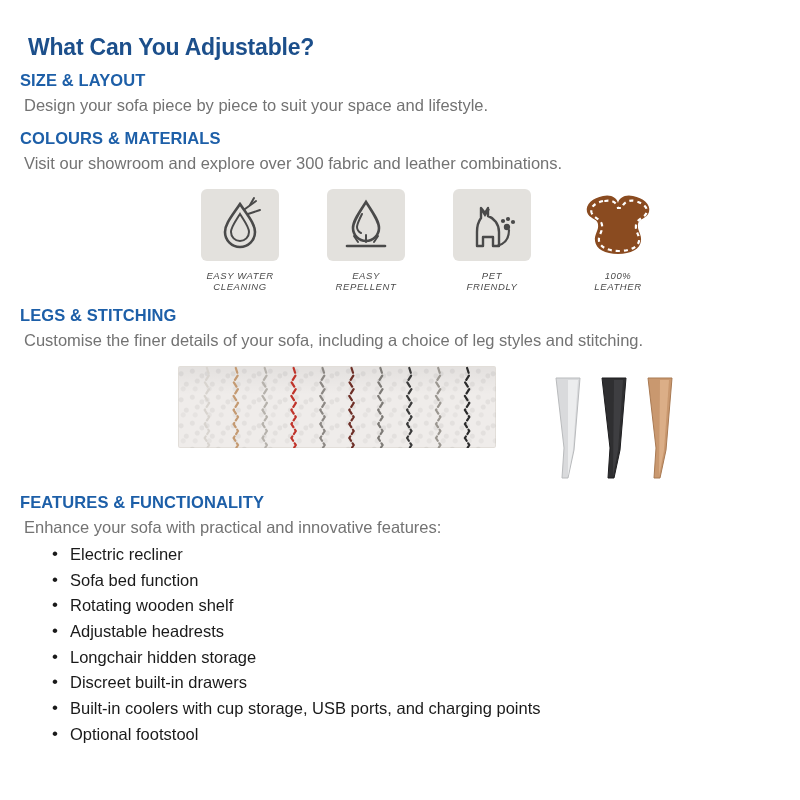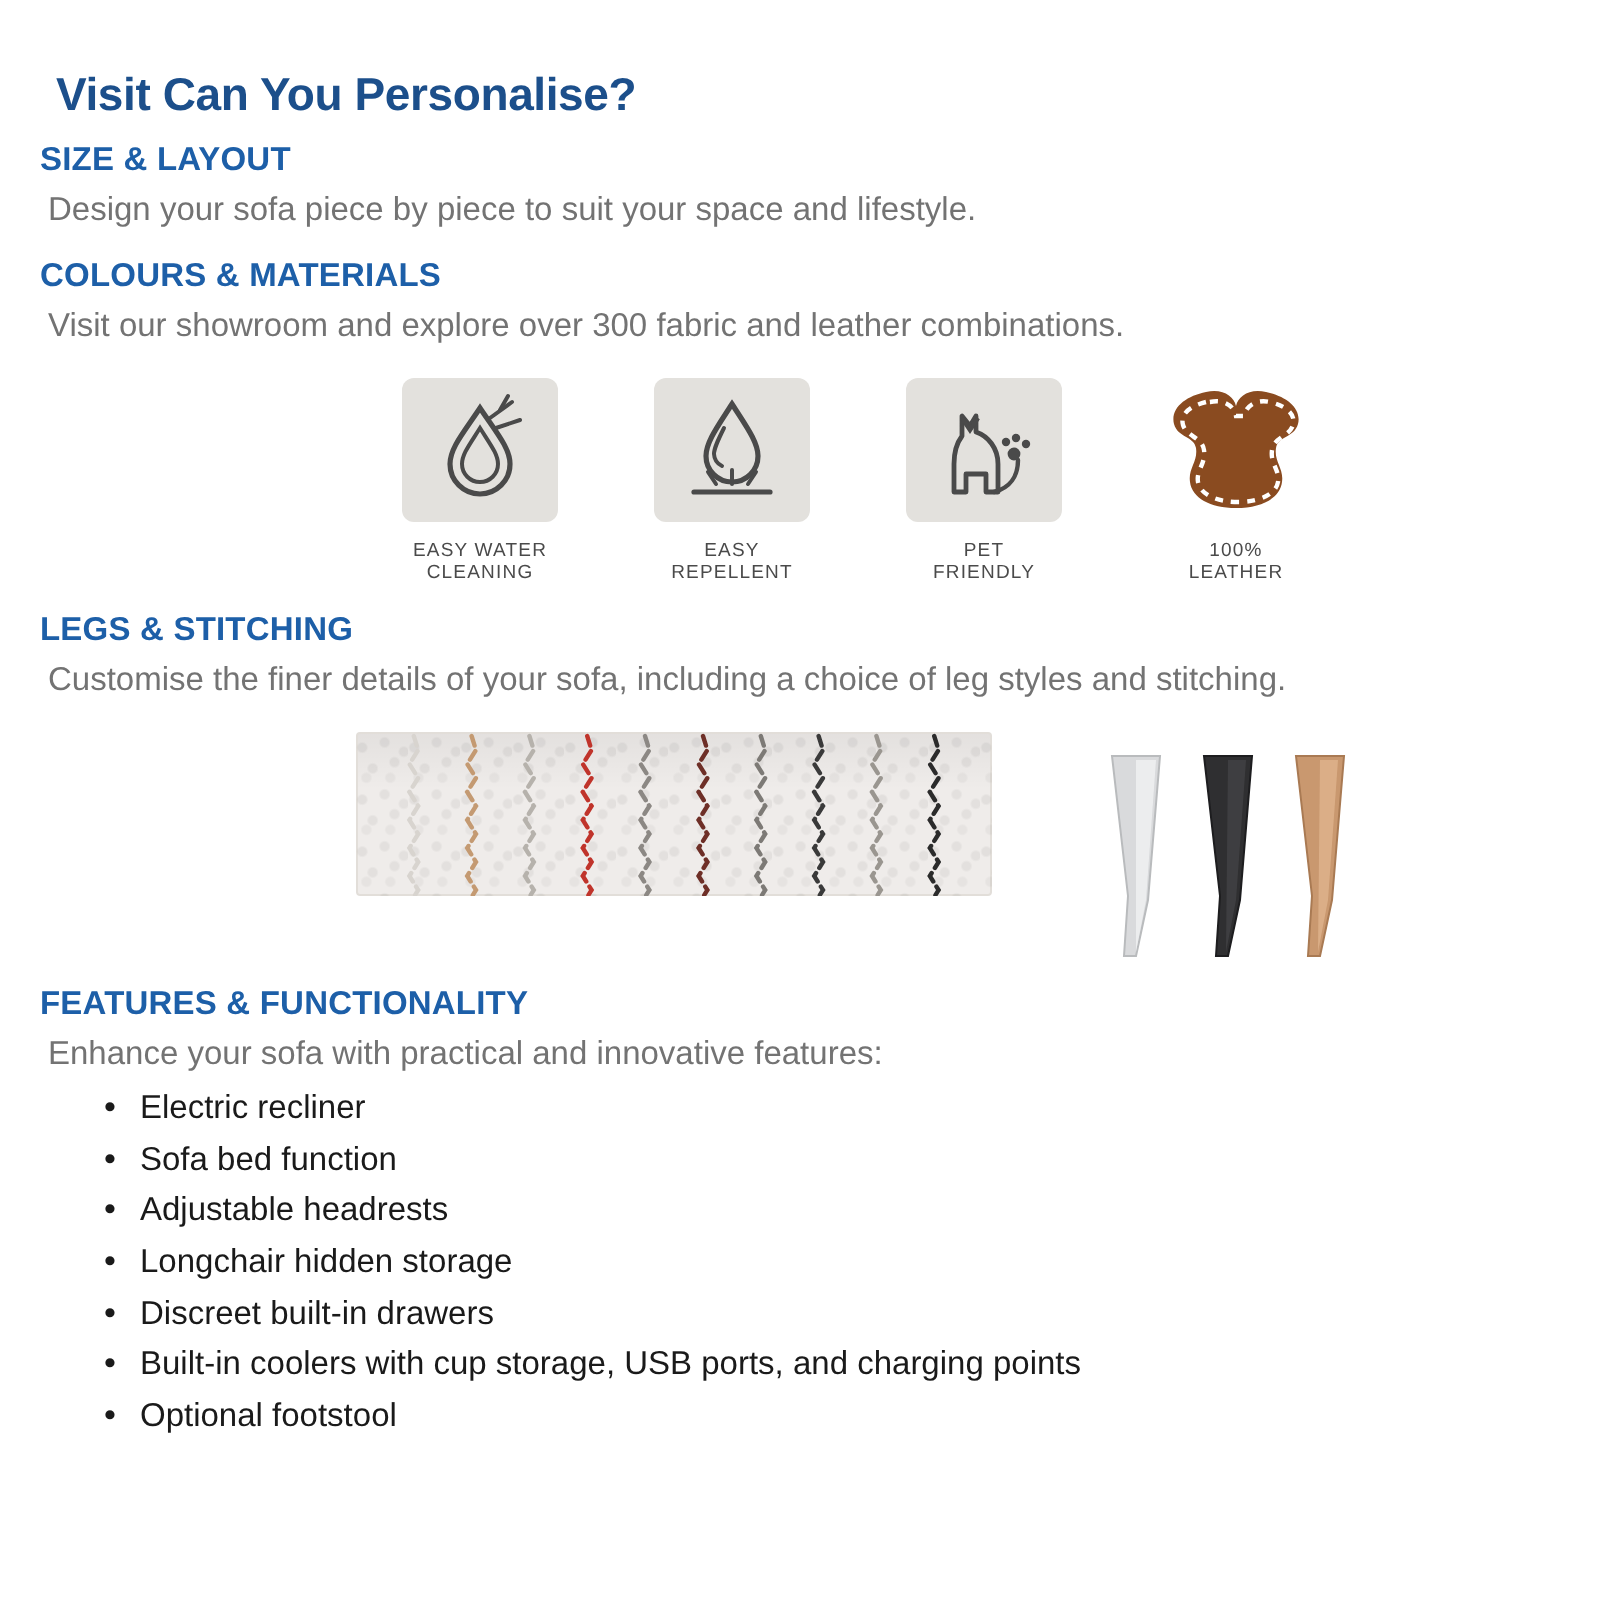--- a/index.html
+++ b/index.html
@@ -42,20 +42,21 @@
     color: #737373;
     margin: 0 0 0 6px;
     line-height: 1.35;
   }
   
   .icon-row {
     display: flex;
     gap: 46px;
     margin: 14px 0 0 182px;
     align-items: flex-start;
+    font-style: italic;
   }
   .icon-item {
     width: 80px;
     display: flex;
     flex-direction: column;
     align-items: center;
   }
   .icon-box {
     width: 78px;
     height: 72px;
@@ -139,21 +140,21 @@
     top: -1px;
     font-size: 17px;
     color: #1a1a1a;
   }
 </style>
 </head>
 <body>
 
 <div class="page">
 
-  <h1 class="title">Visit Can You Personalise?</h1>
+  <h1 class="title">What Can You Adjustable?</h1>
 
   <div class="section-head first">SIZE &amp; LAYOUT</div>
   <div class="body-line">Design your sofa piece by piece to suit your space and lifestyle.</div>
 
   <div class="section-head">COLOURS &amp; MATERIALS</div>
   <div class="body-line">Visit our showroom and explore over 300 fabric and leather combinations.</div>
 
   <div class="icon-row">
 
     <div class="icon-item">
@@ -265,20 +266,21 @@
       </svg>
     </div>
   </div>
 
   <div class="section-head">FEATURES &amp; FUNCTIONALITY</div>
   <div class="body-line features-intro">Enhance your sofa with practical and innovative features:</div>
 
   <ul class="features">
     <li>Electric recliner</li>
     <li>Sofa bed function</li>
+    <li>Rotating wooden shelf</li>
     <li>Adjustable headrests</li>
     <li>Longchair hidden storage</li>
     <li>Discreet built-in drawers</li>
     <li>Built-in coolers with cup storage, USB ports, and charging points</li>
     <li>Optional footstool</li>
   </ul>
 
 </div>
 
 </body></html>

